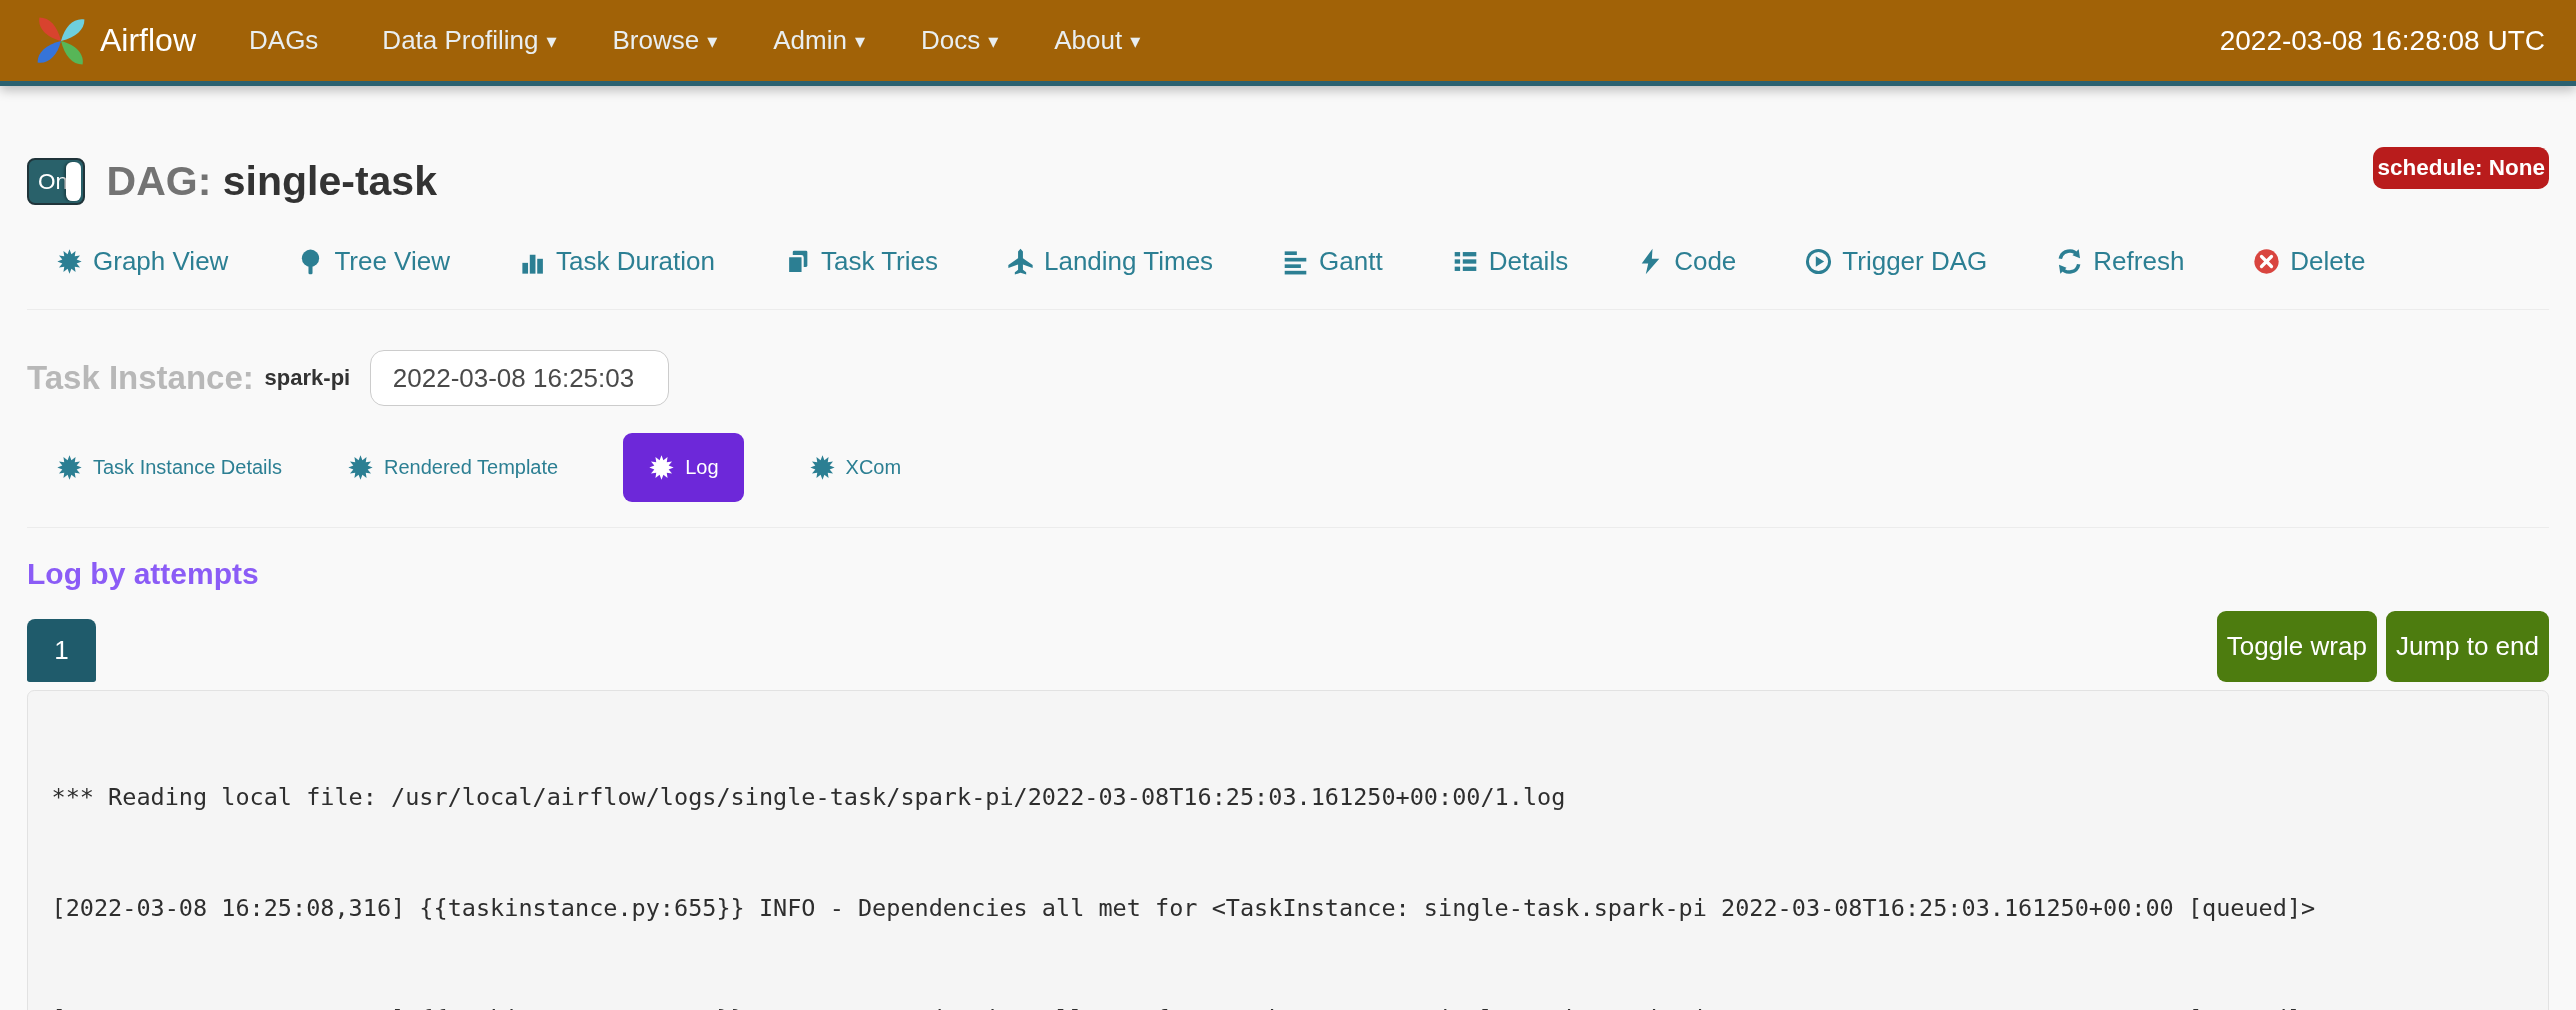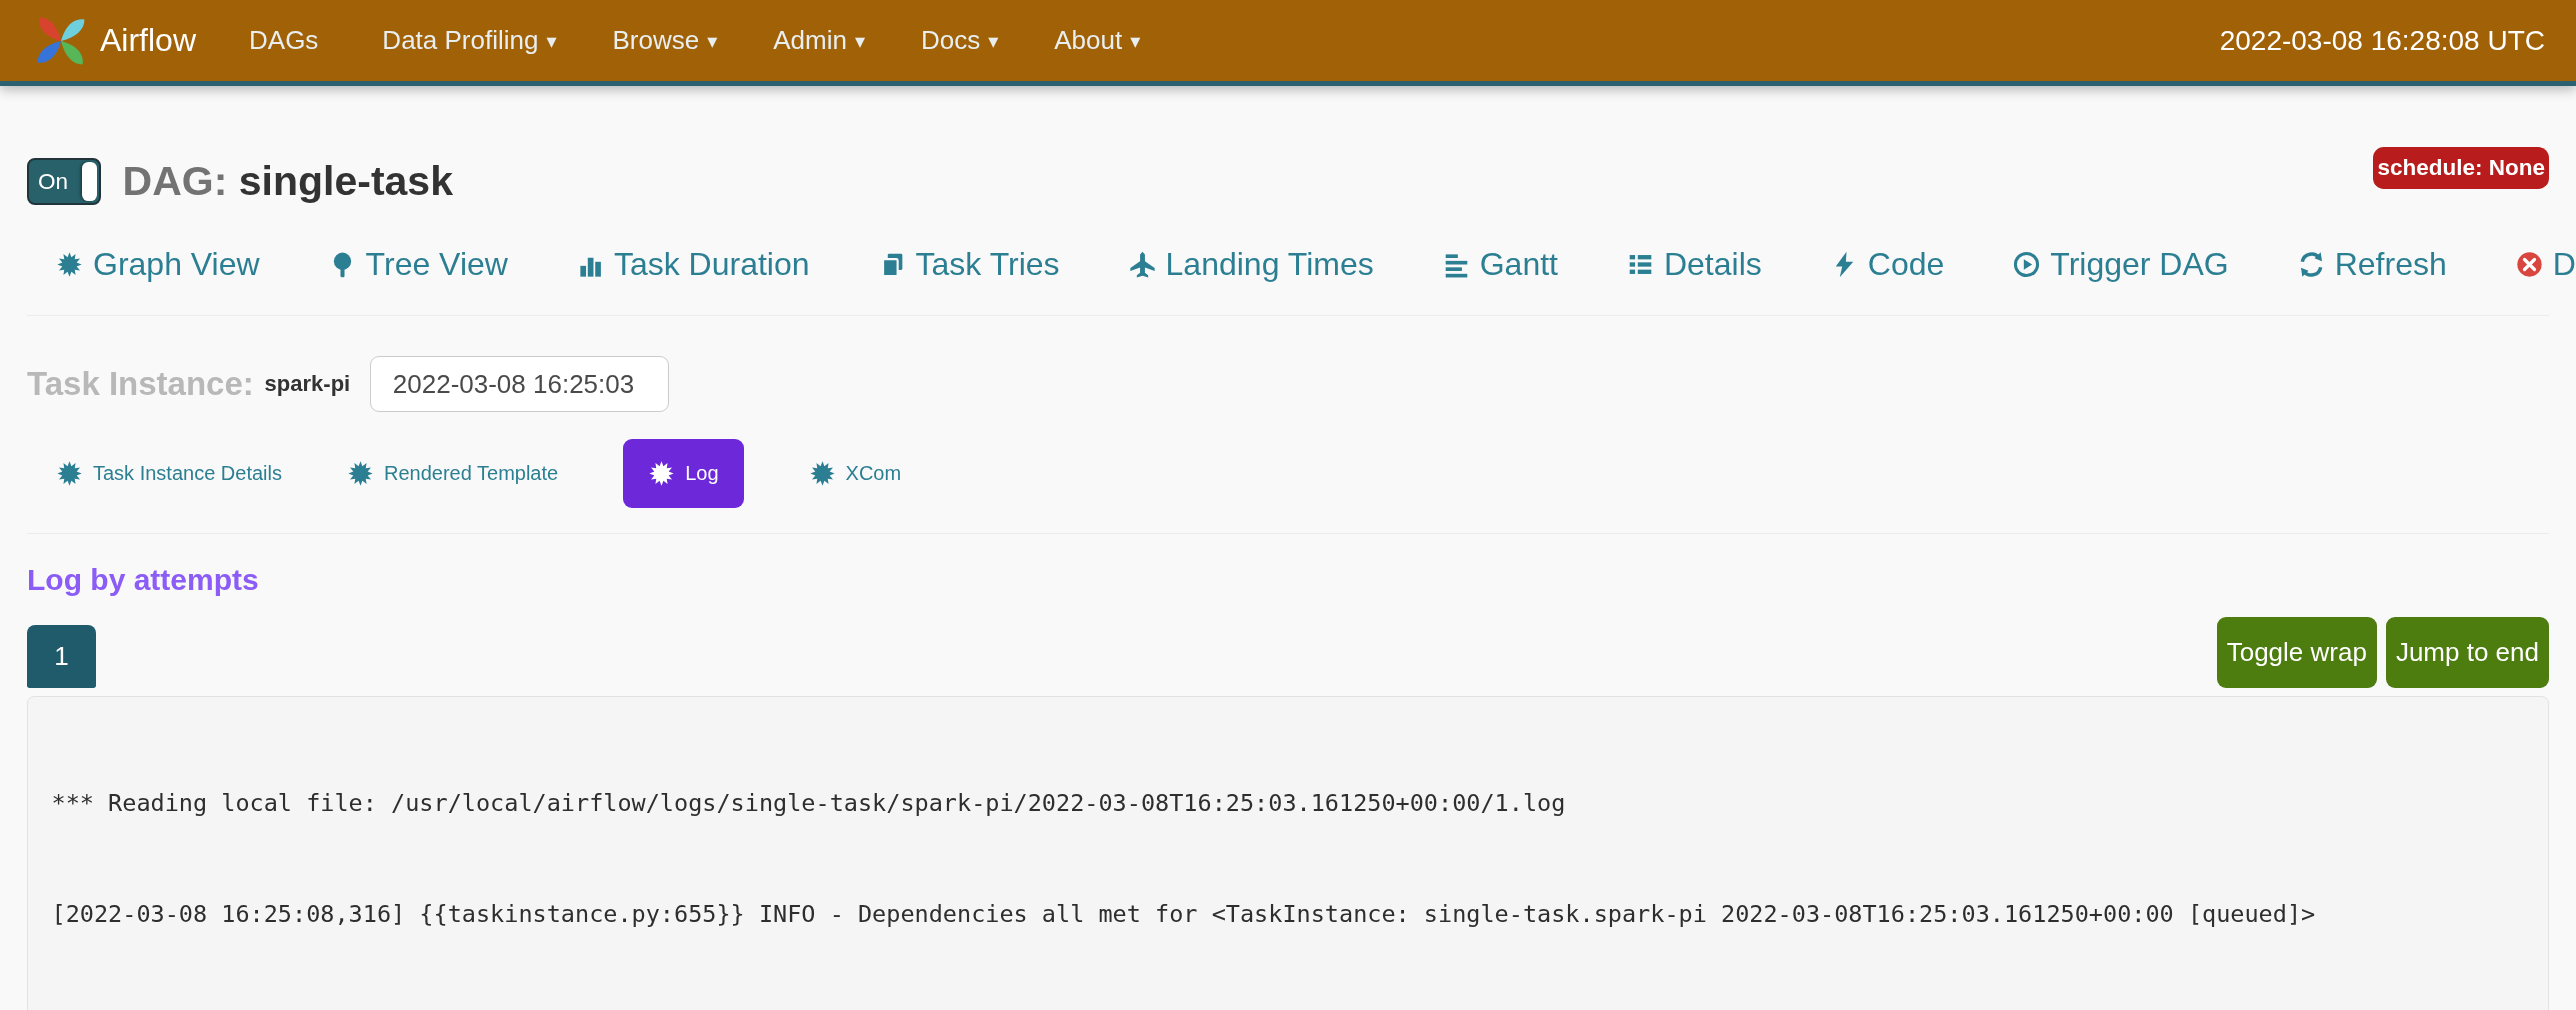--- a/index.html
+++ b/index.html
@@ -26,55 +26,55 @@
     display:flex; align-items:center; gap:8px; white-space:nowrap;
   }
   .nav-caret { font-size:20px; line-height:1; }
   .navbar-clock { margin-left:auto; color:#fff; font-size:28px; white-space:nowrap; }
 
   
   .content { padding:0 27px; }
 
   .dag-header { margin-top:72px; display:flex; align-items:center; }
   .on-toggle {
-    width:74px; height:47px; background:#29616a; border:2.7px solid #20343a;
+    width:58px; height:47px; background:#29616a; border:2.7px solid #20343a;
     border-radius:8px; position:relative; display:flex; align-items:center;
     cursor:pointer; flex:none;
   }
   .on-toggle-label { color:#fff; font-size:22.5px; margin-left:9px; }
   .on-toggle-handle {
     position:absolute; right:1.8px; top:1.8px; bottom:1.8px; width:15.3px;
     background:#fff; border-radius:6.3px; box-shadow:-1.8px 0 2.7px rgba(0,0,0,.35);
   }
   .dag-title { margin-left:21.6px; font-size:41px; font-weight:bold; line-height:1.1; }
   .dag-title .prefix { color:#737373; }
   .dag-title .name { color:#333; }
   .schedule-badge {
     margin-left:auto; align-self:flex-start; margin-top:-10.8px;
     background:#b91c1c; color:#fff; font-size:22.5px; font-weight:bold;
     padding:8px 4px; border-radius:10.8px; white-space:nowrap;
   }
 
   .view-nav { display:flex; align-items:center; margin-top:41px; padding-left:29px; }
   .view-link {
     display:flex; align-items:center; gap:10px; color:#2c7f93;
-    font-size:32px; margin-right:69px; cursor:pointer; white-space:nowrap;
+    font-size:26px; margin-right:69px; cursor:pointer; white-space:nowrap;
   }
   .icon { width:27px; height:27px; display:inline-flex; flex:none; }
   .icon svg { width:100%; height:100%; fill:currentColor; }
   .icon-red { color:#d9453f; }
 
   hr.sep { border:none; border-top:1.8px solid #ececec; margin:32px 0 0 0; }
 
   .ti-row { margin-top:40px; display:flex; align-items:center; }
   .ti-label { font-size:33px; font-weight:bold; color:#b8b8b8; }
   .ti-name  { font-size:22px; font-weight:bold; color:#333; margin-left:10.8px; }
   .ti-date-input {
     margin-left:20px; width:299px; height:56px; background:#fff;
-    border:1.8px solid #ccc; border-radius:9px; font-size:26px; color:#4a4a4a;
+    border:1.8px solid #ccc; border-radius:14px; font-size:26px; color:#4a4a4a;
     padding:0 21.6px; font-family:"Liberation Sans", sans-serif; outline:none;
   }
 
   .ti-nav { margin-top:27px; display:flex; align-items:center; padding-left:29px; }
   .ti-link {
     display:flex; align-items:center; gap:10px; color:#2c7f93;
     font-size:20px; margin-right:65px; cursor:pointer; white-space:nowrap;
   }
   .ti-link.active {
     background:#6d28d9; color:#fff; padding:21px 25px; border-radius:9px;

